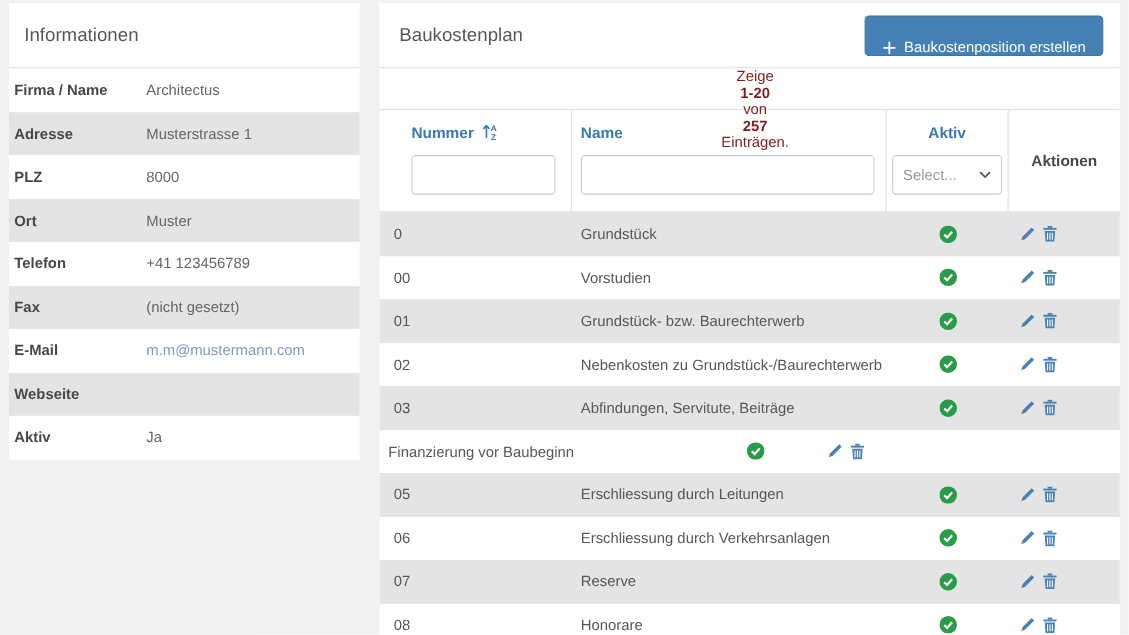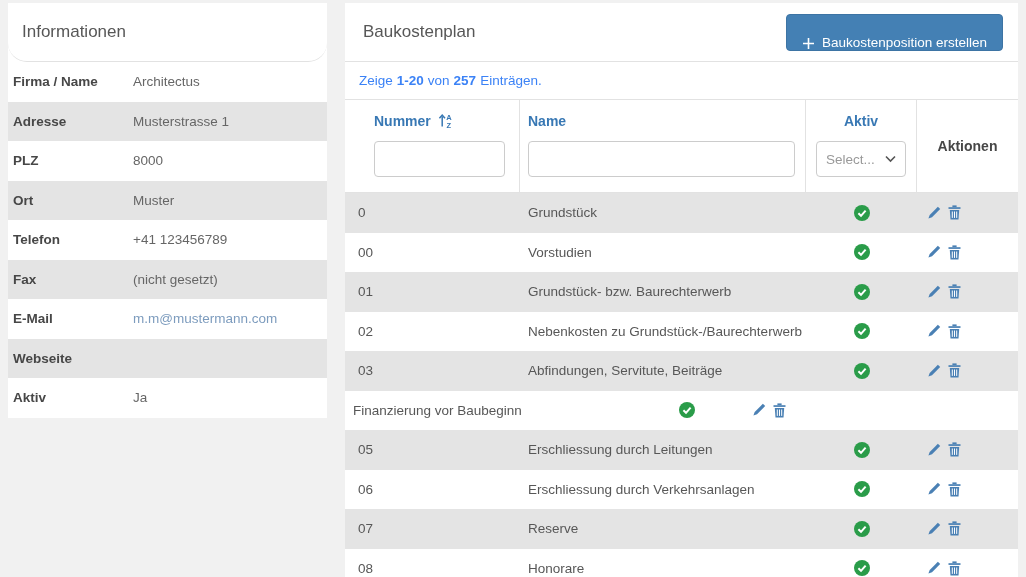--- a/index.html
+++ b/index.html
@@ -11,21 +11,20 @@
     position:relative;
   }
   .card { position:absolute; top:3px; background:#fff; }
 
   
   #info-card { left:8px; width:319px; }
   #info-card .card-header {
     height:59px; display:flex; align-items:center;
     padding-left:14px; font-size:17px; color:#575757;
     border-bottom:1px solid #e2e2e2;
-    border-radius:19px;
   }
   .info-row { display:flex; align-items:center; height:39.5px; font-size:13.5px; }
   .info-row:nth-child(odd) { background:#e4e4e4; }
   .info-label { width:125px; padding-left:5px; font-weight:bold; color:#474747; }
   .info-value { color:#666; }
   .info-value.link { color:#7d9cbe; cursor:pointer; }
 
   
   #table-card { left:345px; width:673px; height:600px; }
   #table-card .card-header {
@@ -34,21 +33,21 @@
   }
   .page-title { font-size:17px; color:#575757; }
   .create-btn {
     display:flex; align-items:flex-end; gap:7px;
     height:37px; padding:0 15px;
     background:#4480b4; border:1px solid #3d74a4; border-radius:4px;
     color:#fff; font-size:13.5px; font-family:inherit; cursor:pointer;
   }
   .summary {
     height:38px; display:flex; align-items:center; padding-left:14px;
-    border-bottom:1px solid #e2e2e2; font-size:13.5px; color:#3b82f6;
+    border-bottom:1px solid #e2e2e2; font-size:13.5px; color:#7f1d1d;flex-direction:column;
   }
   .summary span { margin-right:4px; }
   .summary .b { font-weight:bold; }
 
   .thead { display:flex; height:93px; border-bottom:1px solid #e2e2e2; }
   .th { border-right:1px solid #e2e2e2; padding-top:12px; }
   .th-label { color:#3878b4; font-weight:bold; font-size:14px; }
   .th-nummer { width:175px; padding-left:29px; padding-right:14px; }
   .th-name   { width:286px; padding-left:8px;  padding-right:10px; }
   .th-aktiv  { width:111px; text-align:center; }
@@ -57,21 +56,21 @@
     padding-top:0;
   }
   .aktionen-label { color:#474747; font-weight:bold; font-size:14px; }
   .sort-wrap { display:inline-flex; align-items:center; gap:7px; cursor:pointer; }
   .filter-input {
     margin-top:11px; width:100%; height:36px;
     border:1px solid #ccc; border-radius:4px;
     font-family:inherit; font-size:13.5px; padding:0 8px; color:#555; outline:none;
   }
   .select-box {
-    margin:11px auto 0; width:90px; height:36px;
+    margin:11px auto 0; width:100px; height:36px;
     border:1px solid #ccc; border-radius:4px; background:#fff;
     display:flex; align-items:center; justify-content:space-between;
     padding:0 9px; color:#999; font-size:13.5px; cursor:pointer;
   }
 
   .tr { display:flex; align-items:center; height:39.5px; font-size:13.5px; color:#575757; }
   .tr:nth-child(odd) { background:#e4e4e4; }
   .td-nummer { width:175px; padding-left:13px; }
   .td-name   { width:286px; padding-left:8px; white-space:nowrap; }
   .td-aktiv  { width:111px; display:flex; justify-content:center; }

